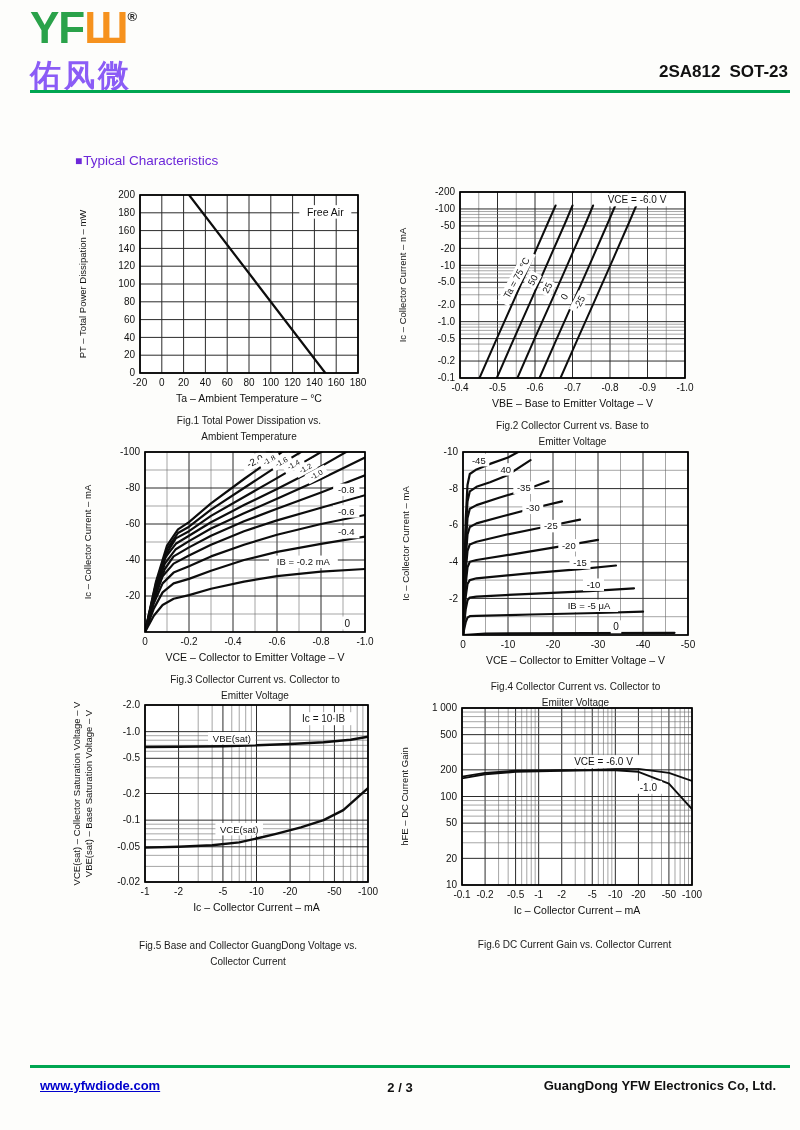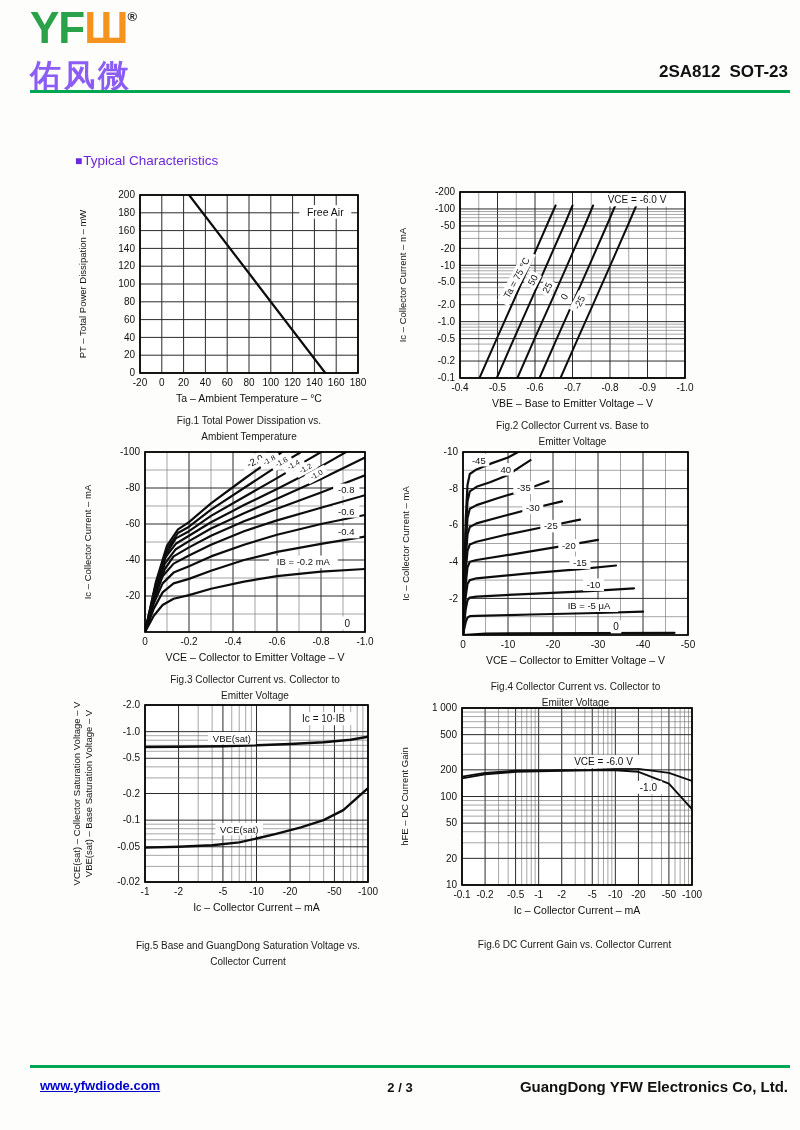--- a/index.html
+++ b/index.html
@@ -22,21 +22,21 @@
   .section-title .bullet{font-size:12px;margin-right:1px;}
   
   .figure{position:absolute;}
   .caps{text-align:center;font-size:10px;color:#1a1a1a;line-height:1.6;}
   .cap{min-height:2px;}
   svg text{font-family:"Liberation Sans","DejaVu Sans",sans-serif;fill:#111;}
   
   .footer-row{position:absolute;left:0;top:1078px;width:800px;font-size:13px;}
   .site-link{position:absolute;left:40px;top:0;font-weight:bold;color:#0000cc;text-decoration:underline;cursor:pointer;}
   .page-num{position:absolute;left:0;right:0;top:2px;text-align:center;font-size:13px;font-weight:bold;}
-  .company{position:absolute;right:12px;top:0;font-weight:bold;font-size:15px;}
+  .company{position:absolute;right:24px;top:0;font-weight:bold;font-size:13px;}
 </style>
 </head>
 <body>
 
 <div class="page">
 
   <div class="logo">
     <div class="logo-main"><span class="logo-yf" style="color: rgb(42, 162, 74);">YF</span><span class="logo-w" style="color: rgb(246, 146, 30);">Ш</span><span class="logo-reg">®</span></div>
     <div class="logo-cn">佑风微</div>
   </div>
@@ -498,21 +498,21 @@
           <text x="67" y="60.28230923252468" dy="0.32em" text-anchor="end" font-size="10">-0.5</text>
           <text x="67" y="95.5" dy="0.32em" text-anchor="end" font-size="10">-0.2</text>
           <text x="67" y="122.14115461626234" dy="0.32em" text-anchor="end" font-size="10">-0.1</text>
           <text x="67" y="148.78230923252468" dy="0.32em" text-anchor="end" font-size="10">-0.05</text>
           <text x="67" y="184" dy="0.32em" text-anchor="end" font-size="10">-0.02</text>
           <text x="183.5" y="213" text-anchor="middle" font-size="10.5">Ic – Collector Current – mA</text>
           <text x="7" y="95.5" text-anchor="middle" font-size="9.5" transform="rotate(-90 7 95.5)">VCE(sat) – Collector Saturation Voltage – V</text>
           <text x="19" y="95.5" text-anchor="middle" font-size="9.5" transform="rotate(-90 19 95.5)">VBE(sat) – Base Saturation Voltage – V</text>
         </svg></div>
     <div class="caps" style="margin-left:30px;width:290px;margin-top:16px;">
-      <div class="cap">Fig.5 Base and GuangDong Saturation Voltage vs.</div>
+      <div class="cap">Fig.5 Base and Collector GuangDong Voltage vs.</div>
       <div class="cap">Collector Current</div>
     </div>
   </div>
 
   <div class="figure" style="left:397px;top:701px;">
     <div class="chart"><svg width="315" height="220" viewBox="0 0 315 220">
           <rect x="65" y="7" width="230" height="177" fill="#ffffff"></rect>
           <line x1="65" y1="7" x2="65" y2="184" stroke="#2b2b2b" stroke-width="1"></line>
           <line x1="88.07896633423857" y1="7" x2="88.07896633423857" y2="184" stroke="#2b2b2b" stroke-width="1"></line>
           <line x1="101.57929619517412" y1="7" x2="101.57929619517412" y2="184" stroke="#6a6a6a" stroke-width="0.6"></line>

